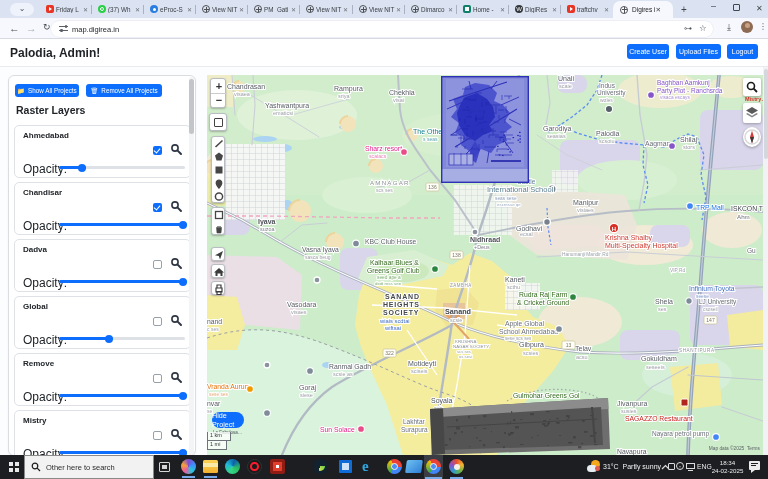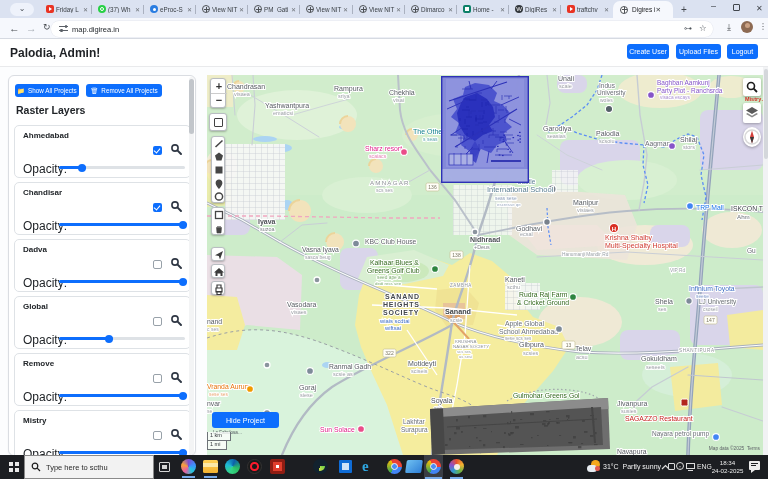--- a/index.html
+++ b/index.html
@@ -682,41 +682,41 @@
 <div class="gctl" style="left:536px;top:28px;width:18px;height:20px"><svg width="18" height="20">
             <path d="M9,4 L15,7.5 L9,11 L3,7.5 Z" fill="#5a5a5a"></path>
             <path d="M4.5,10 L9,12.7 L13.5,10 L15,11 L9,14.5 L3,11 Z" fill="#8a8a8a"></path>
           </svg></div>
 <div class="gctl" style="left:536px;top:52px;width:18px;height:20px;border-radius:50%"><svg width="18" height="20">
             <circle cx="9" cy="10" r="7" fill="none" stroke="#d9d9d9" stroke-width="1.5"></circle>
             <path d="M9,3.5 L11,10 L9,16.5 L7,10 Z" fill="#d43f3a"></path>
             <path d="M9,10 L11,10 L9,16.5 L7,10 Z" fill="#3a3a3a"></path>
           </svg></div>
 
-<div class="abs" style="left:5px;top:337px;width:67px;height:16px;background:#0d6efd;border-radius:3px;color:#fff;font-size:7.2px;display:flex;align-items:center;justify-content:center">Hide Project</div>
+<div class="abs" style="left:5px;top:337px;width:32px;height:16px;background:#0d6efd;border-radius:8px;color:#fff;font-size:7.2px;display:flex;align-items:center;justify-content:center">Hide Project</div>
 <div class="abs" style="left:6px;top:354.5px;font-size:4.5px;color:#4b5158">La Fabulosa…</div>
 <div class="abs" style="left:0px;top:357px;width:24px;height:9px;background:rgba(255,255,255,.75);border:1.2px solid #6d7378;border-top:none;font-size:5.5px;color:#33373b;padding-left:2px">1 km</div>
 <div class="abs" style="left:0px;top:366px;width:20px;height:9px;background:rgba(255,255,255,.75);border:1.2px solid #6d7378;border-top:none;font-size:5.5px;color:#33373b;padding-left:2px">1 mi</div>
 <div class="abs" style="right:3px;top:371px;font-size:4.8px;color:#5f6368">Map data ©2025&nbsp;&nbsp;Terms</div>
 </div>
 </div>
 
 <div id="taskbar"></div>
 <div class="abs" style="left:9px;top:462px;width:10px;height:10px">
  <div style="position:absolute;width:4.2px;height:4.2px;background:#e9e9e9;left:0;top:0"></div>
       <div style="position:absolute;width:4.2px;height:4.2px;background:#e9e9e9;right:0;top:0"></div>
  <div style="position:absolute;width:4.2px;height:4.2px;background:#e9e9e9;left:0;bottom:0"></div>
       <div style="position:absolute;width:4.2px;height:4.2px;background:#e9e9e9;right:0;bottom:0"></div>
 </div>
 <div class="abs" style="left:24px;top:455px;width:130px;height:24px;background:#f2f2f2;border:1px solid #8a8a8a;display:flex;align-items:center">
  <svg width="10" height="10" style="margin-left:6px">
         <circle cx="4" cy="4" r="2.8" fill="none" stroke="#1b1b1b" stroke-width="1.2"></circle>
         <line x1="6.2" y1="6.2" x2="9" y2="9" stroke="#1b1b1b" stroke-width="1.2"></line>
       </svg>
- <span style="font-size:7.5px;color:#2b2b2b;margin-left:5px">Type here to scthu</span>
+ <span style="font-size:7.5px;color:#2b2b2b;margin-left:5px">Other here to search</span>
 </div>
 <div class="abs" style="left:159px;top:462px;width:11px;height:10px;border:1px solid #d5d5d5;border-radius:1px">
       <div style="position:absolute;left:1.5px;top:2px;width:5px;height:4px;background:#d5d5d5"></div>
     </div>
 <div class="abs" style="left:181px;top:459px;width:15px;height:15px;border-radius:50%;background:conic-gradient(#7c4fd0,#3f8efc,#26c6da,#e85fa2,#f6a13b,#7c4fd0)"></div>
 <div class="abs" style="left:182px;top:476px;width:13px;height:2px;background:#76a9e8"></div>
 <div class="abs" style="left:203px;top:460px;width:15px;height:13px;background:linear-gradient(#ffd257,#f4b331);border-radius:1.5px">
       <div style="position:absolute;left:0;top:3px;width:15px;height:4px;background:#fbe9a8"></div>
     </div>
 <div class="abs" style="left:204px;top:476px;width:13px;height:2px;background:#76a9e8"></div>

